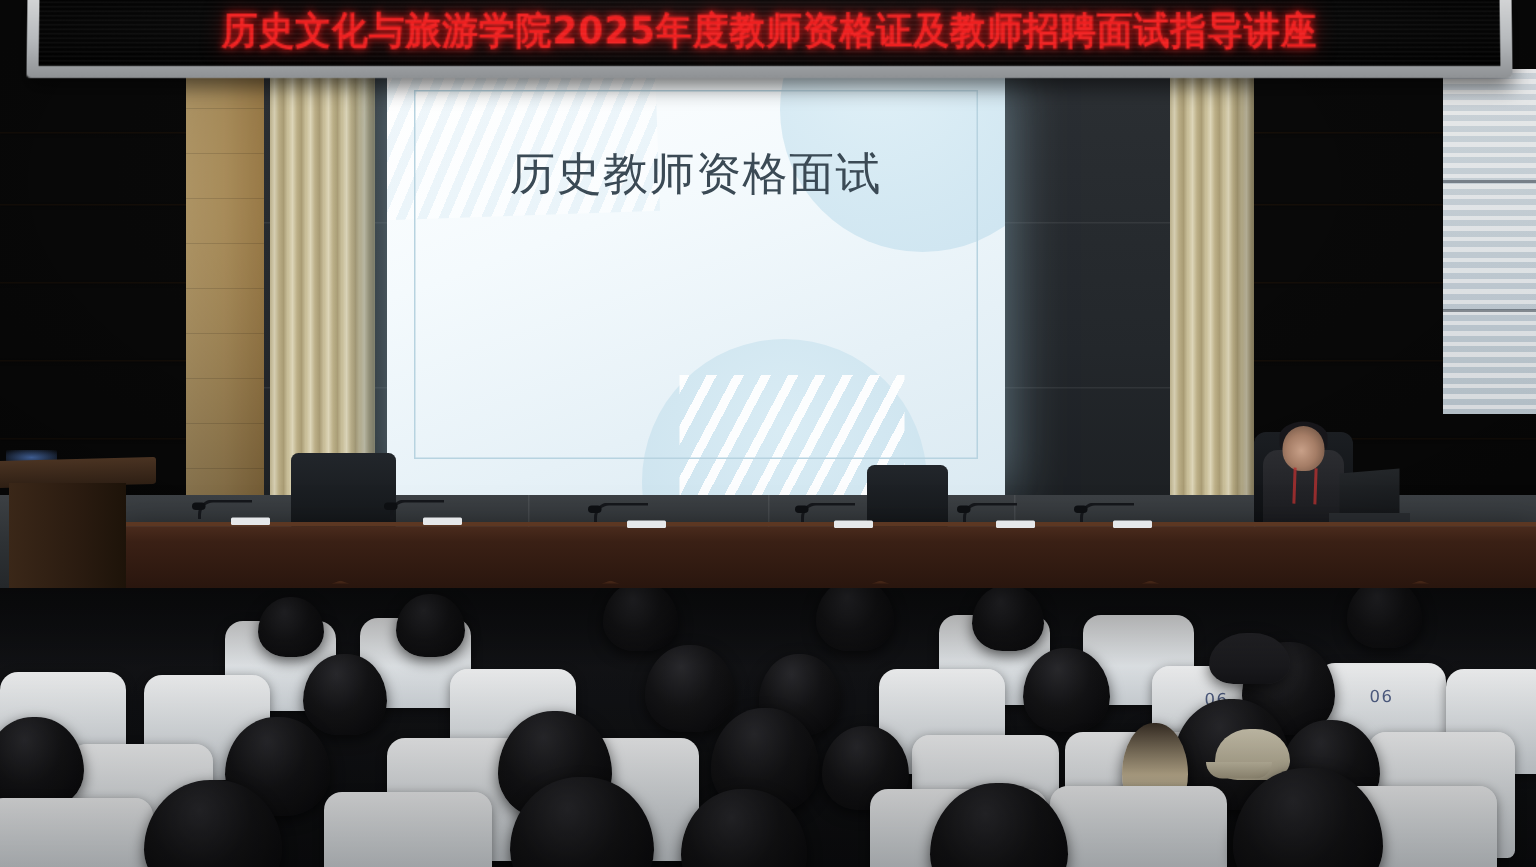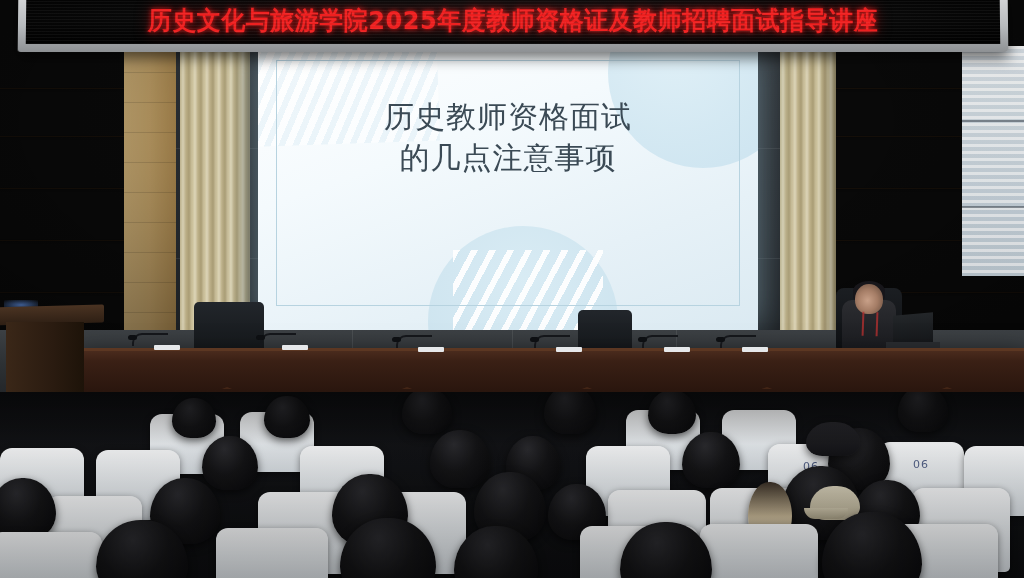--- a/index.html
+++ b/index.html
@@ -98,21 +98,21 @@
       repeating-linear-gradient(90deg,
         #d9cb9a 0px, #efe5c0 3px, #cdbd8a 6px, #b9a876 9px, #ddd0a2 12px);
     filter: brightness(0.93) saturate(0.85);
     box-shadow: inset -6px 0 14px rgba(0,0,0,0.35);
   }
   .curtain-left  { left: 180px; width: 70px; }
   .curtain-right { left: 780px; width: 56px; }
 
   
   .proj-screen {
-    position: absolute; left: 258px; top: 48px; width: 500px; height: 282px;
+    position: absolute; left: 258px; top: 48px; width: 412px; height: 282px;
     background: linear-gradient(160deg, #ffffff 0%, #f4fafd 35%, #e6f1f7 70%, #dbeaf2 100%);
     box-shadow: 0 0 34px rgba(180,220,240,0.55), 0 4px 18px rgba(0,0,0,0.4);
     overflow: hidden;
   }
   
   .deco-circle-top {
     position: absolute; right: -40px; top: -70px; width: 190px; height: 190px;
     border-radius: 50%;
     background: radial-gradient(circle at 35% 35%, #dceef6 0%, #cfe6f1 55%, #c6e0ee 100%);
     opacity: 0.85;
@@ -354,21 +354,20 @@
 
   <div class="proj-screen">
     <div class="deco-stripes-top"></div>
     <div class="deco-circle-top"></div>
     <div class="deco-circle-bottom"></div>
     <div class="deco-stripes-bottom"></div>
 
     <div class="slide-frame">
       <div class="slide-title">
         <div>历史教师资格面试</div>
-        <div>的几点注意事项</div>
       </div>
     </div>
   </div>
 
   <div class="led-frame">
     <div class="led-screen">
       <div class="led-text">历史文化与旅游学院2025年度教师资格证及教师招聘面试指导讲座</div>
     </div>
   </div>
 

